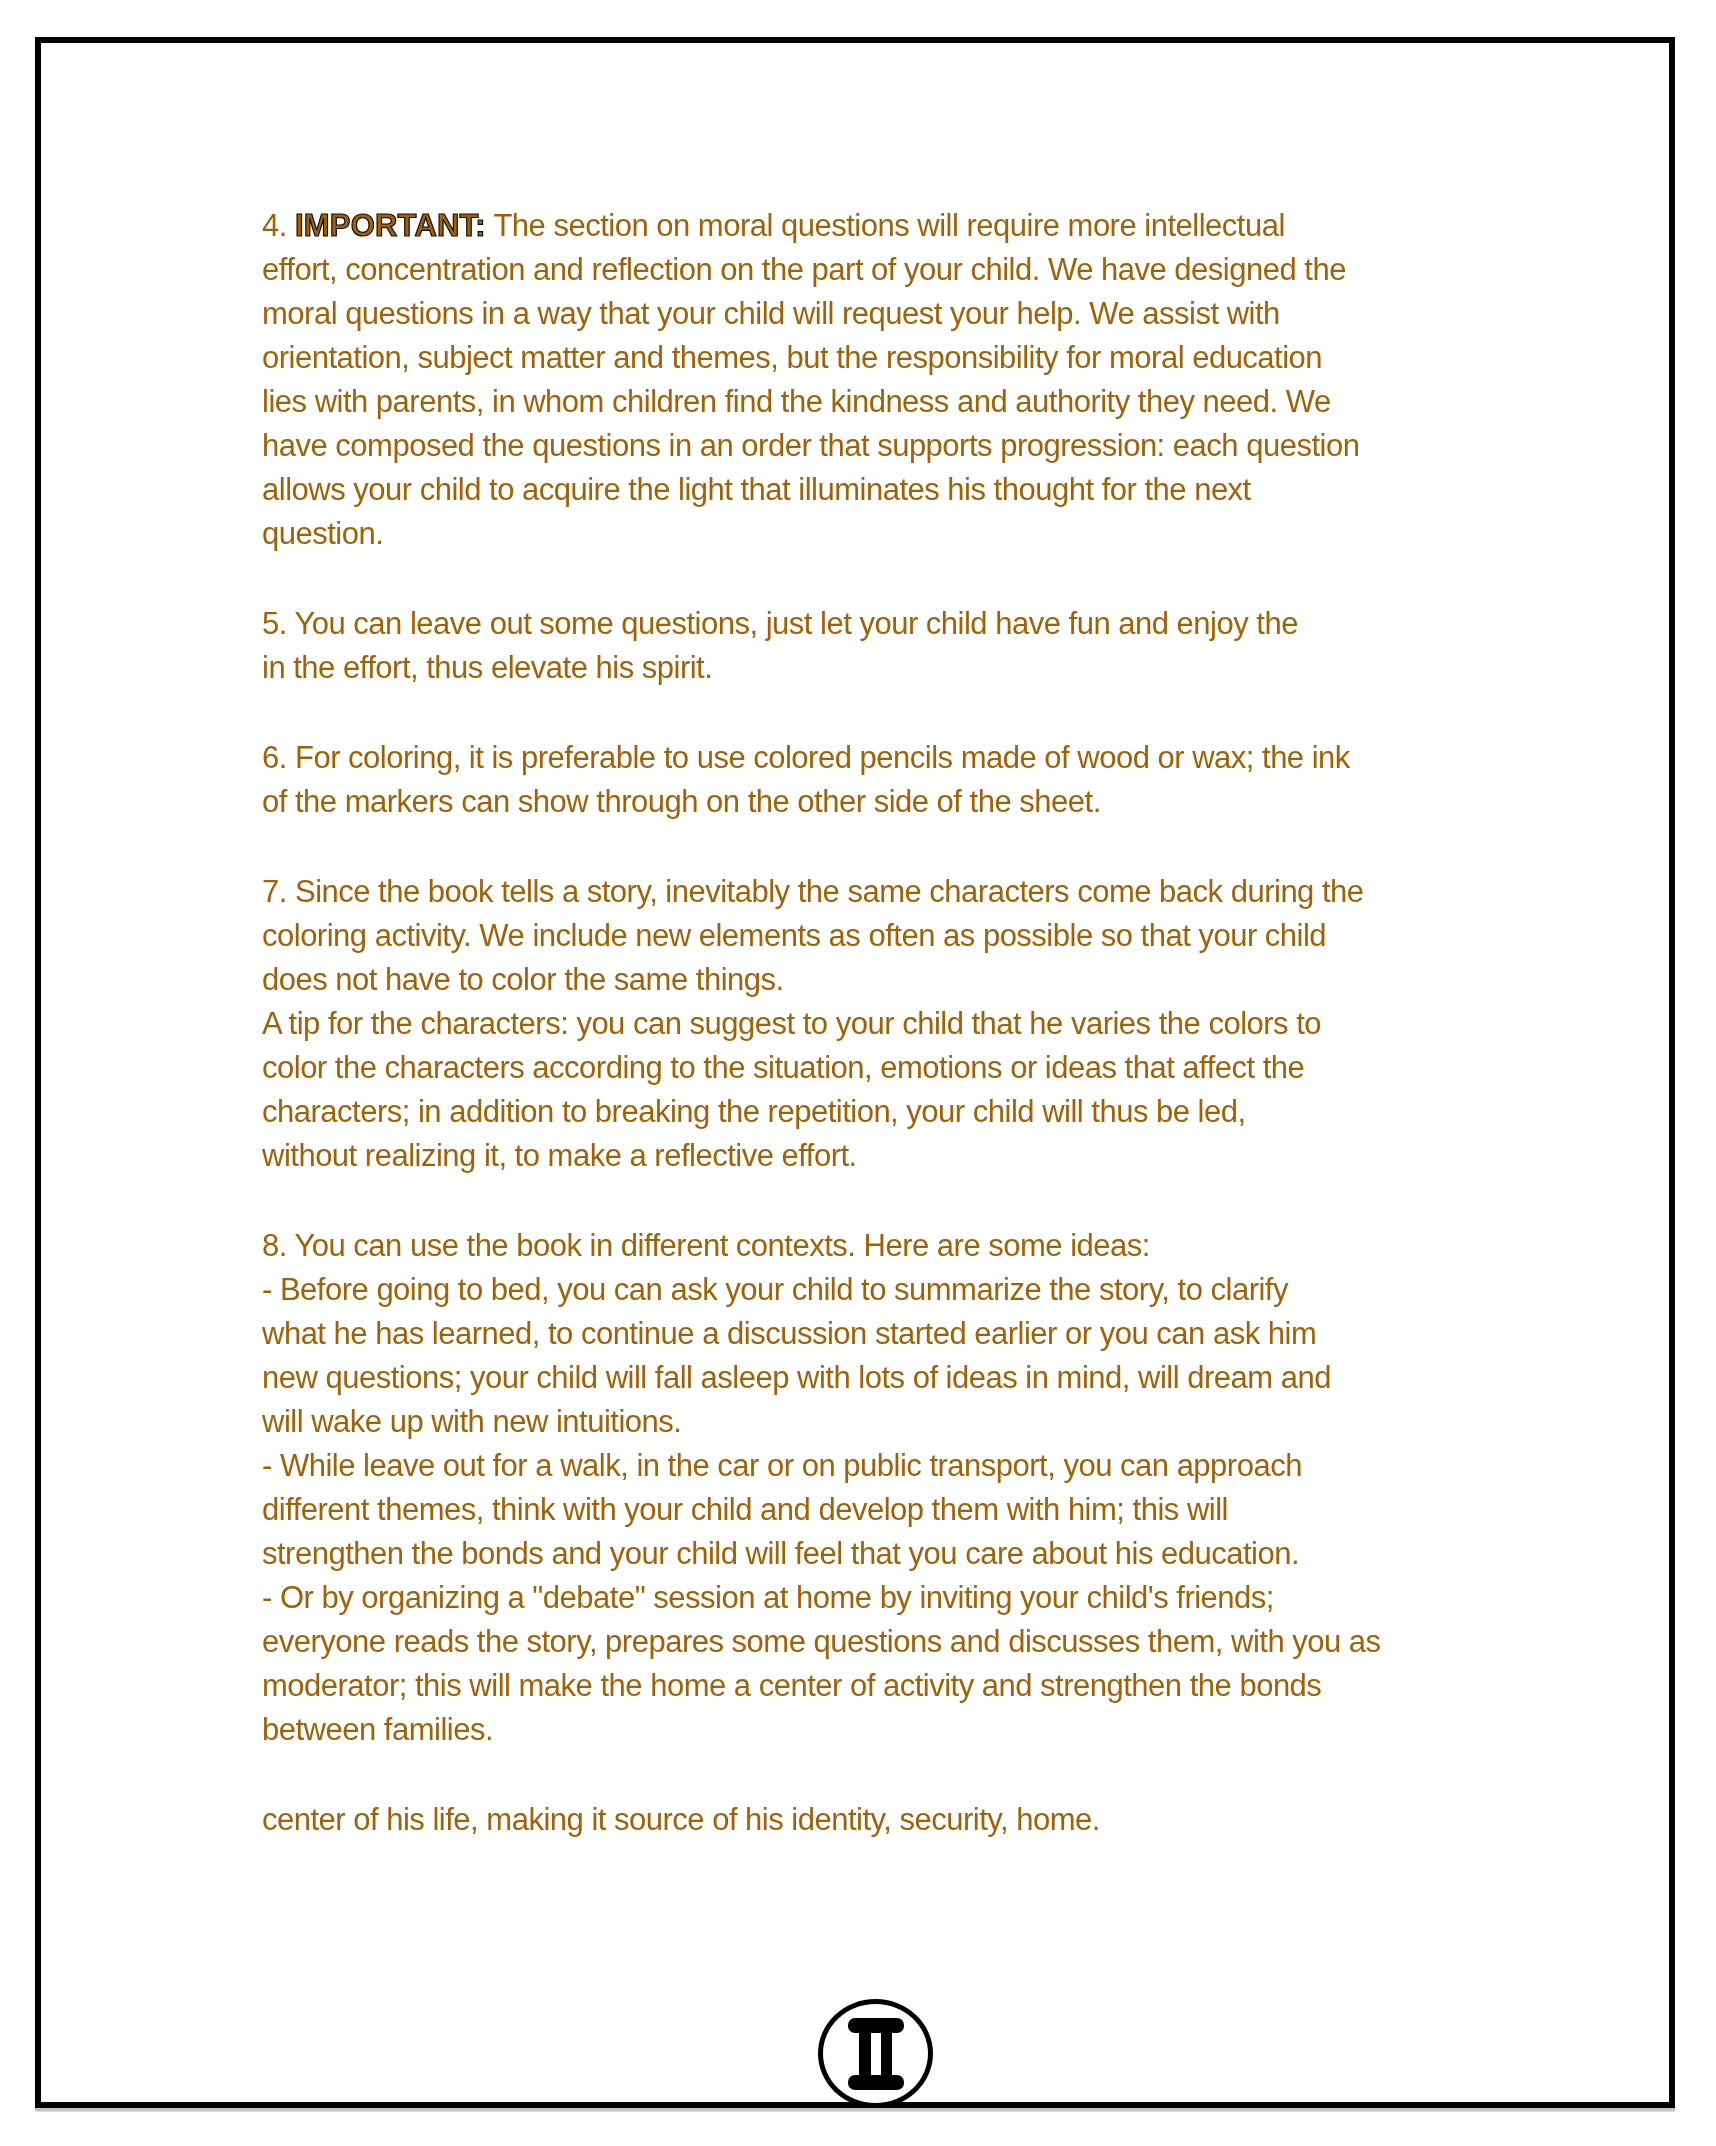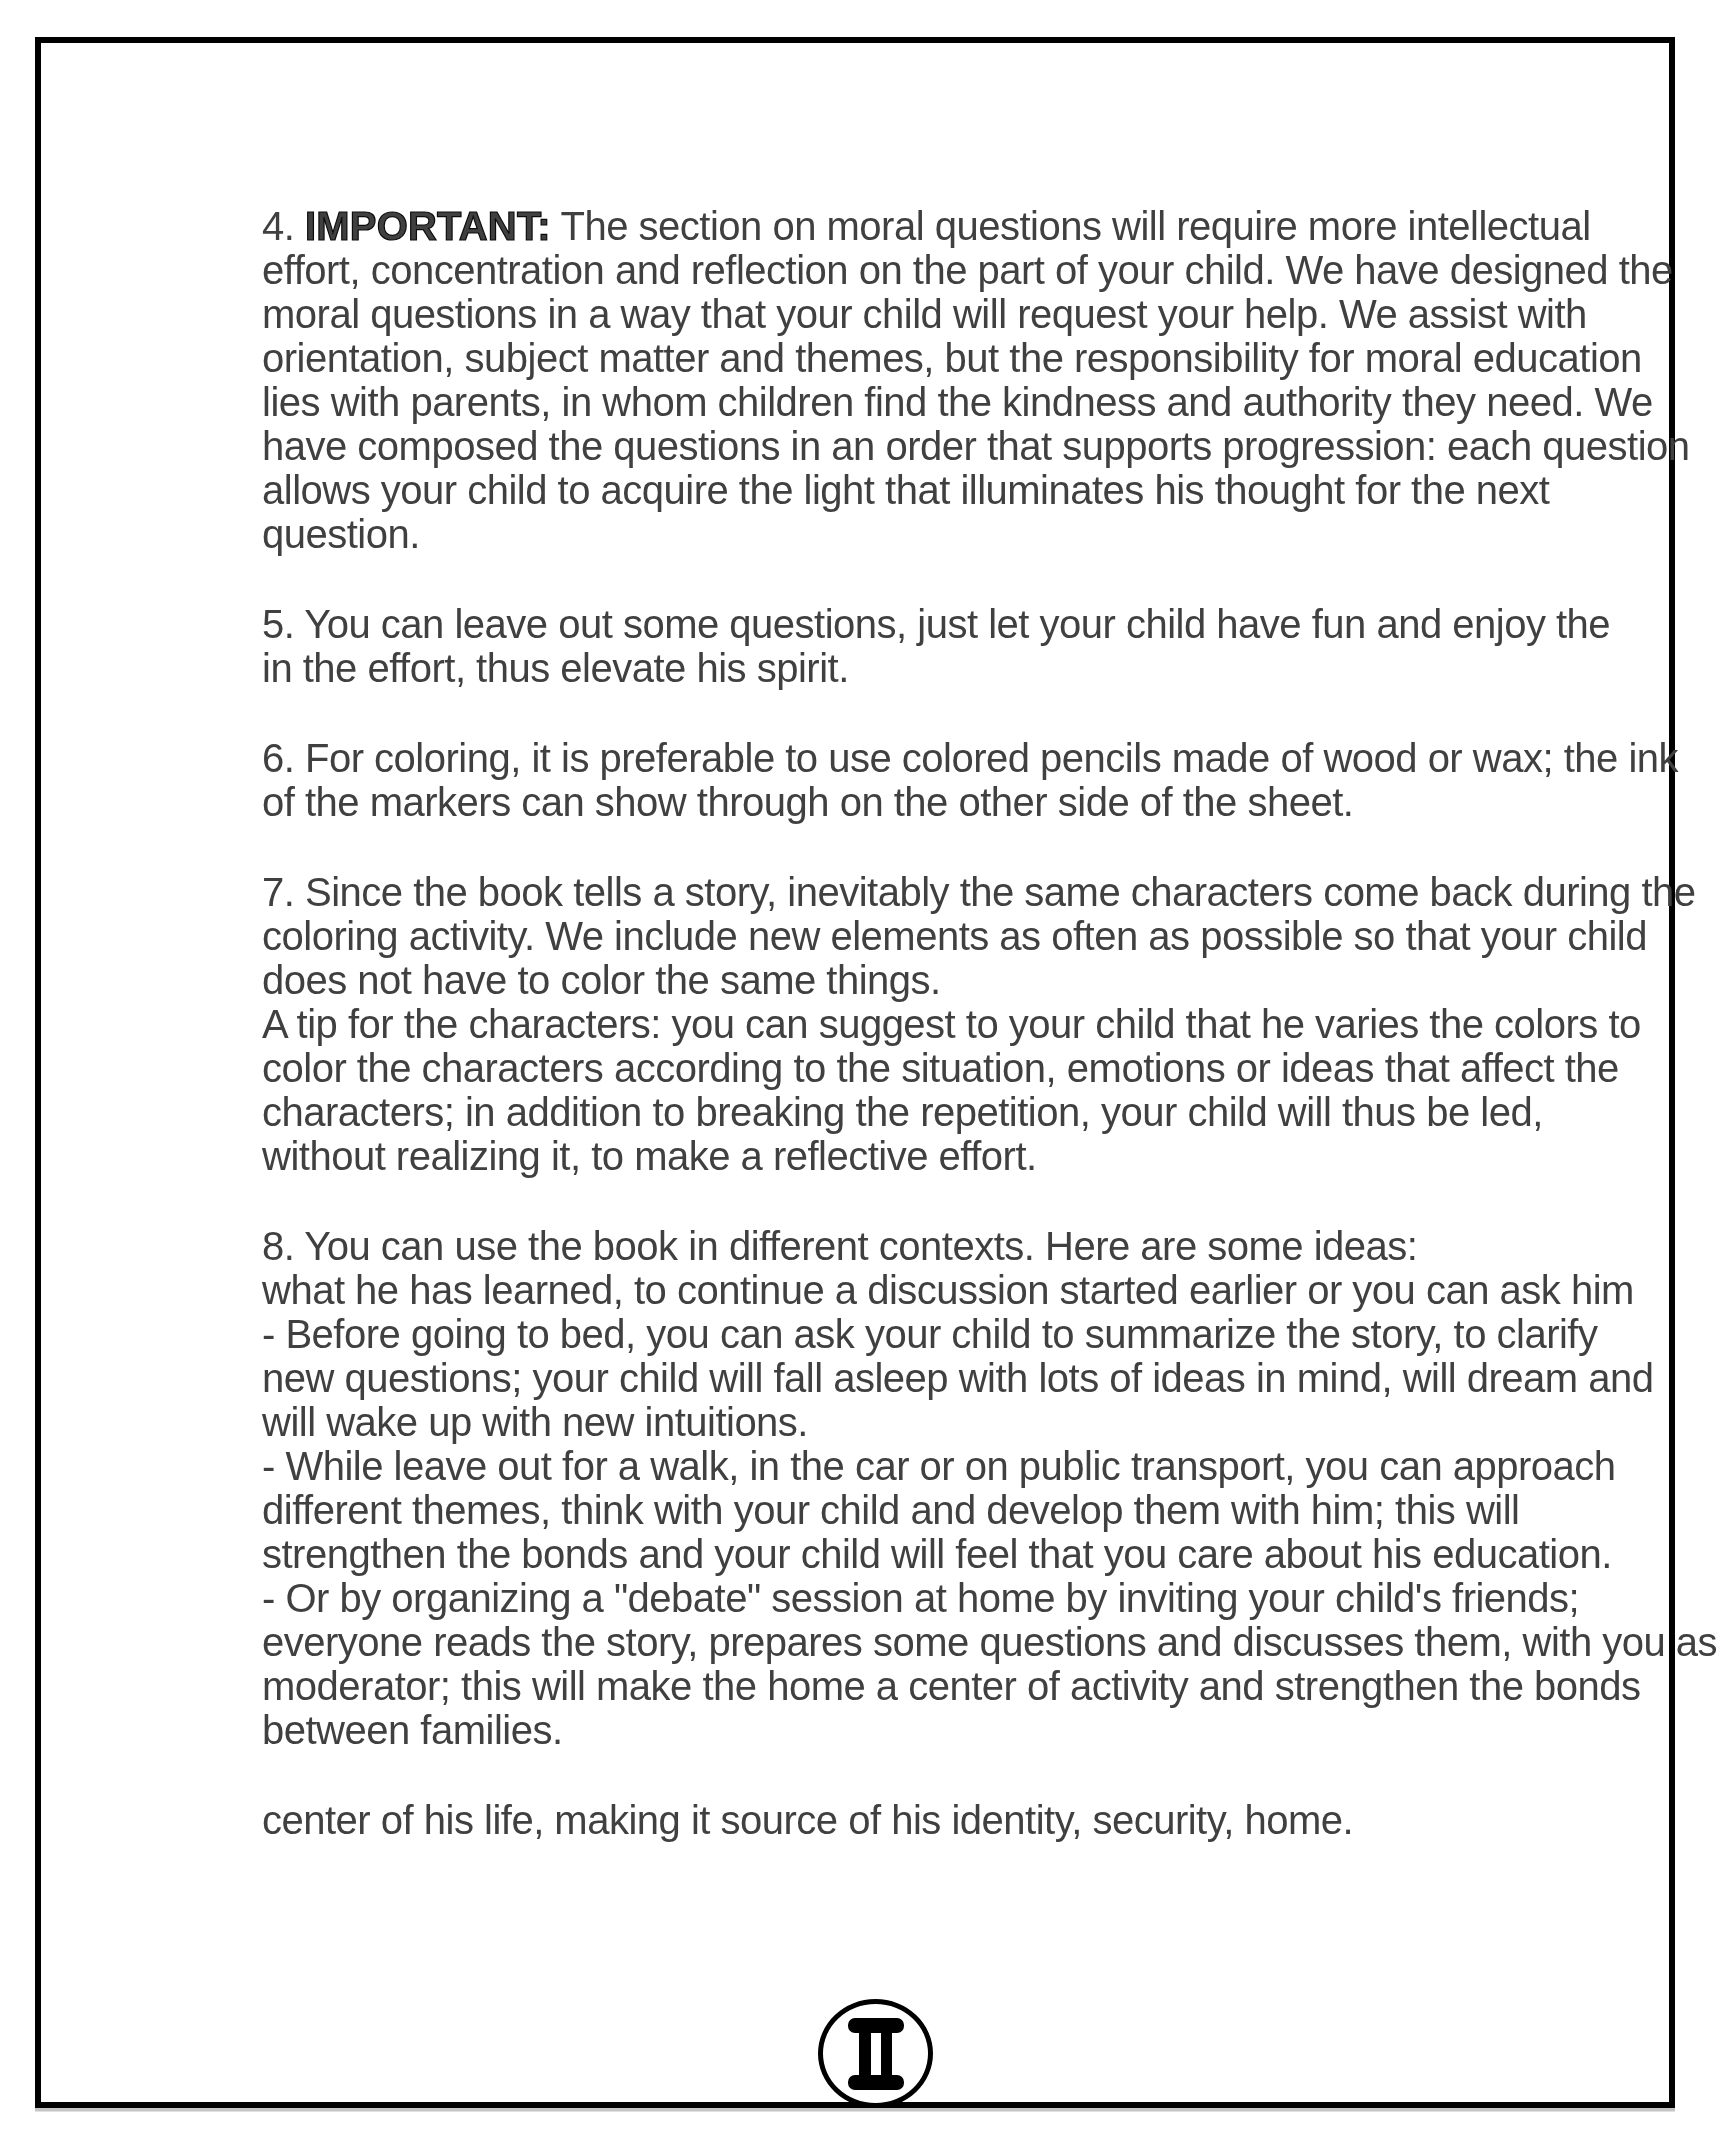--- a/index.html
+++ b/index.html
@@ -31,25 +31,25 @@
     position: absolute;
     left: 221px;
     top: 161px;
     width: 1306px;
   }
   .para {
     margin: 0 0 46px 0;
   }
   .para:last-child { margin-bottom: 0; }
   .line {
-    font-size: 40px;
+    font-size: 31px;
     line-height: 44px;
     letter-spacing: -0.5px;
     white-space: pre;
-    color: #404040;
+    color: #a16207;
   }
   .lead-bold {
     font-weight: bold;
     letter-spacing: 0.2px;
     -webkit-text-stroke: 1.2px #0b0b0b;
   }
   .page-badge {
     position: absolute;
     left: 50%;
     margin-left: -37px;
@@ -124,22 +124,22 @@
         <div class="line">coloring activity. We include new elements as often as possible so that your child</div>
         <div class="line">does not have to color the same things.</div>
         <div class="line">A tip for the characters: you can suggest to your child that he varies the colors to</div>
         <div class="line">color the characters according to the situation, emotions or ideas that affect the</div>
         <div class="line">characters; in addition to breaking the repetition, your child will thus be led,</div>
         <div class="line">without realizing it, to make a reflective effort.</div>
       </div>
 
       <div class="para">
         <div class="line">8. You can use the book in different contexts. Here are some ideas:</div>
+        <div class="line">- Before going to bed, you can ask your child to summarize the story, to clarify</div>
         <div class="line">what he has learned, to continue a discussion started earlier or you can ask him</div>
-        <div class="line">- Before going to bed, you can ask your child to summarize the story, to clarify</div>
         <div class="line">new questions; your child will fall asleep with lots of ideas in mind, will dream and</div>
         <div class="line">will wake up with new intuitions.</div>
         <div class="line">- While leave out for a walk, in the car or on public transport, you can approach</div>
         <div class="line">different themes, think with your child and develop them with him; this will</div>
         <div class="line">strengthen the bonds and your child will feel that you care about his education.</div>
         <div class="line">- Or by organizing a "debate" session at home by inviting your child's friends;</div>
         <div class="line">everyone reads the story, prepares some questions and discusses them, with you as</div>
         <div class="line">moderator; this will make the home a center of activity and strengthen the bonds</div>
         <div class="line">between families.</div>
       </div>

